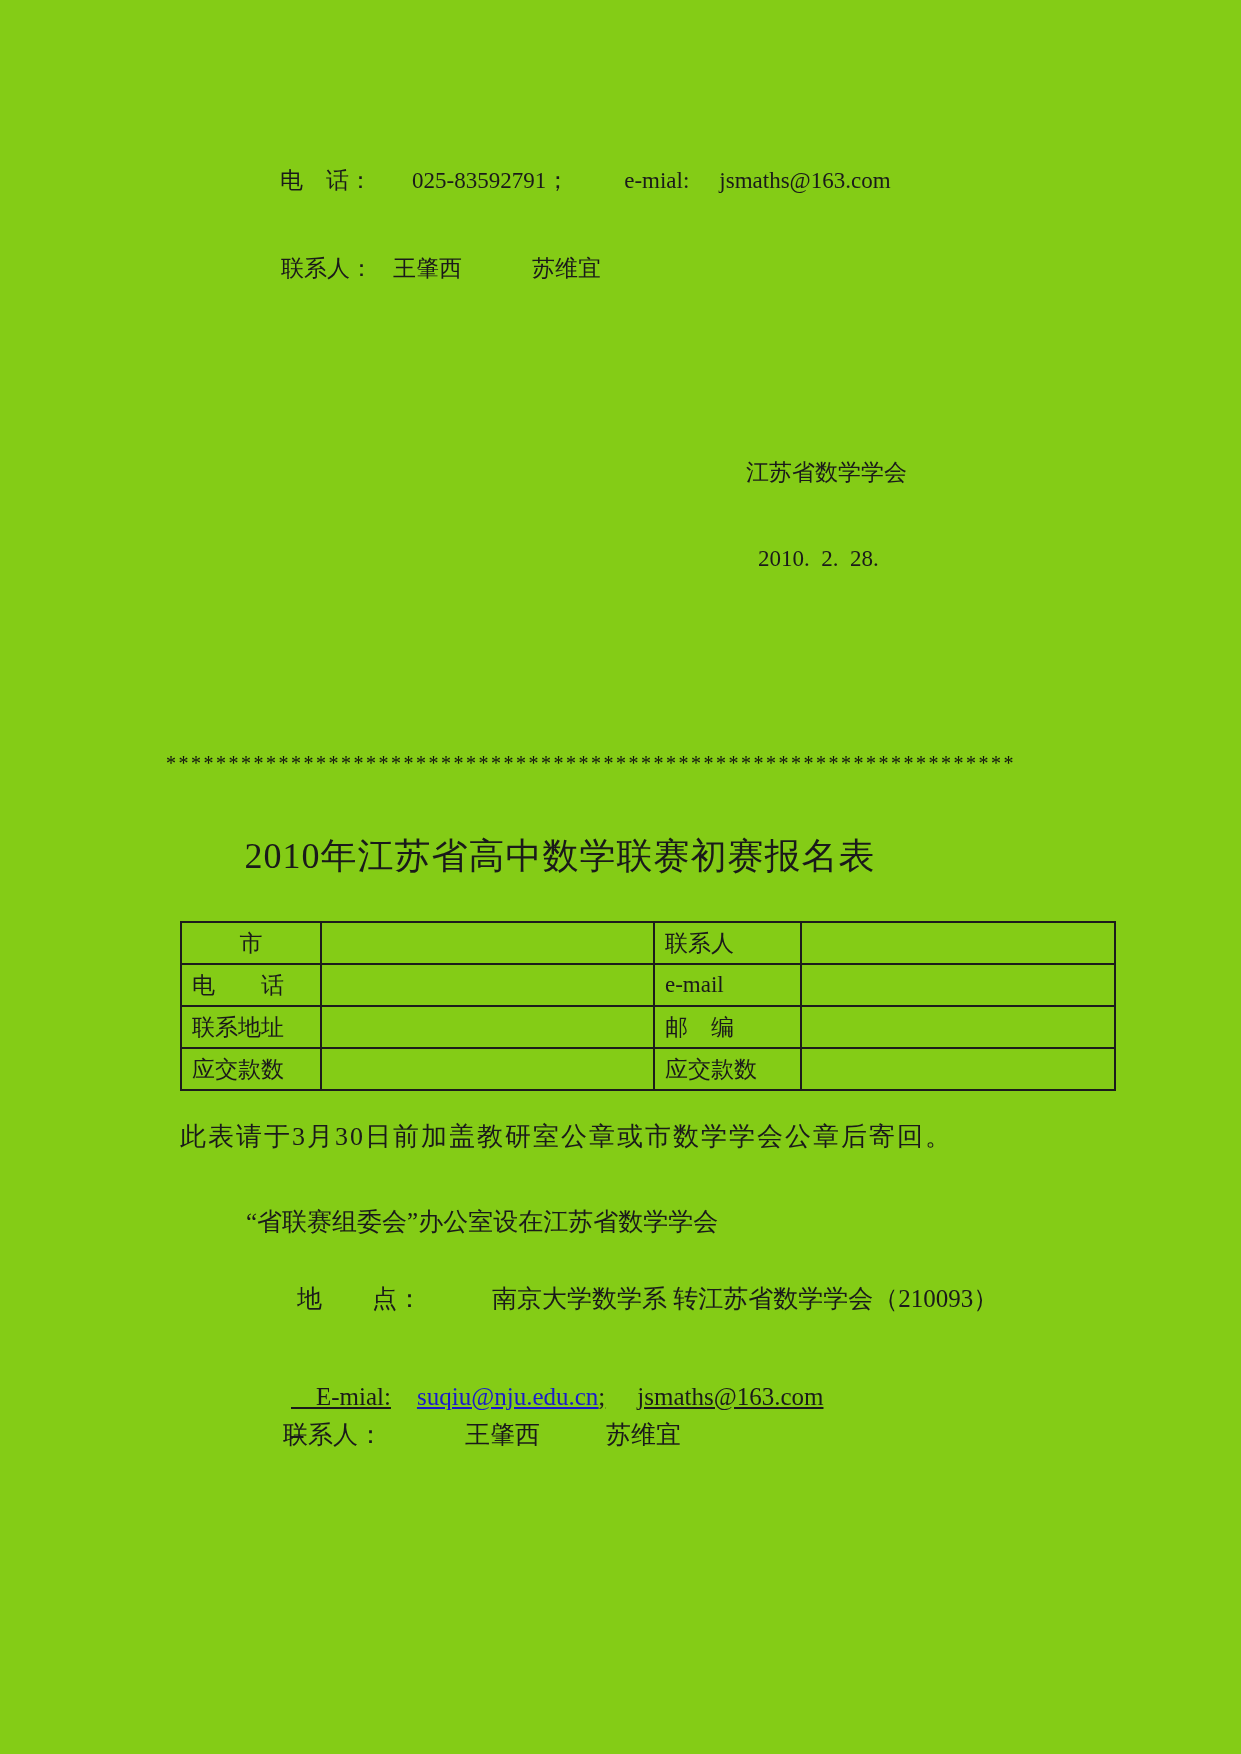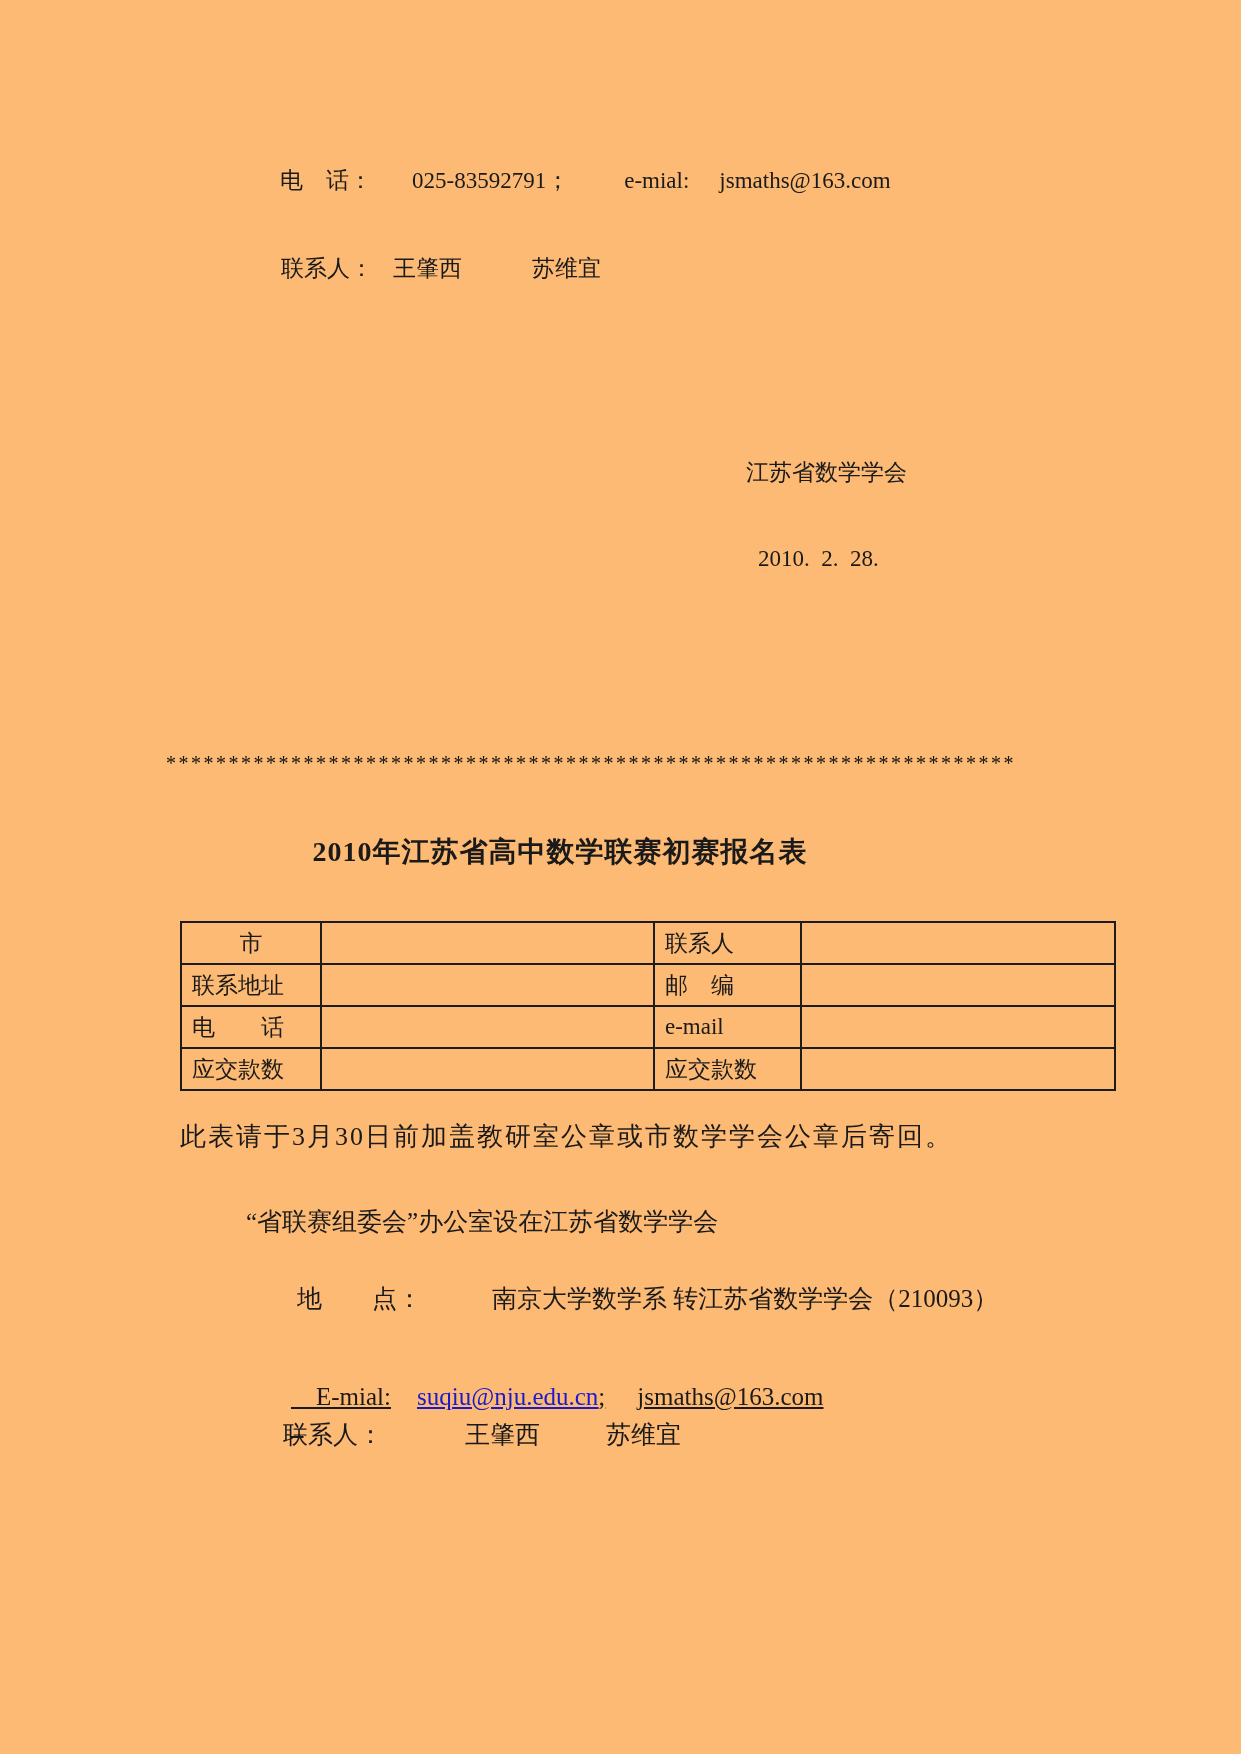--- a/index.html
+++ b/index.html
@@ -5,21 +5,21 @@
   html, body {
     margin: 0;
     padding: 0;
     background: #ffffff;
   }
   .page {
     position: relative;
     width: 1241px;
     height: 1754px;
     margin: 0 auto;
-    background: #fdba74;
+    background: #84cc16;
     color: #1a1a1a;
     font-family: "Liberation Serif", "DejaVu Serif", serif;
     overflow: hidden;
   }
   .line {
     position: absolute;
     line-height: 1.15;
     white-space: pre;
   }
   .fs-body   { font-size: 23px; }
@@ -44,22 +44,22 @@
     font-size: 20px;
     letter-spacing: 2.5px;
     color: #111111;
   }
 
   
   .l-title {
     top: 836px; left: 160px; width: 800px;
     margin: 0;
     text-align: center;
-    font-size: 28px;
-    font-weight: bold;
+    font-size: 36px;
+    font-weight: normal;
     letter-spacing: 1px;
   }
 
   
   .reg-table {
     position: absolute;
     top: 921px; left: 180px;
     width: 896px;
     border-collapse: collapse;
     table-layout: fixed;
@@ -127,29 +127,29 @@
 
   <table class="reg-table">
     <tbody>
       <tr>
         <th class="col-l1 center">市</th>
         <td class="col-v1"></td>
         <th class="col-l2">联系人</th>
         <td class="col-v2"></td>
       </tr>
       <tr>
+        <th class="col-l1">电　　话</th>
+        <td class="col-v1"></td>
+        <th class="col-l2">e-mail</th>
+        <td class="col-v2"></td>
+      </tr>
+      <tr>
         <th class="col-l1">联系地址</th>
         <td class="col-v1"></td>
         <th class="col-l2">邮　编</th>
-        <td class="col-v2"></td>
-      </tr>
-      <tr>
-        <th class="col-l1">电　　话</th>
-        <td class="col-v1"></td>
-        <th class="col-l2">e-mail</th>
         <td class="col-v2"></td>
       </tr>
       <tr>
         <th class="col-l1">应交款数</th>
         <td class="col-v1"></td>
         <th class="col-l2">应交款数</th>
         <td class="col-v2"></td>
       </tr>
     </tbody>
   </table>

